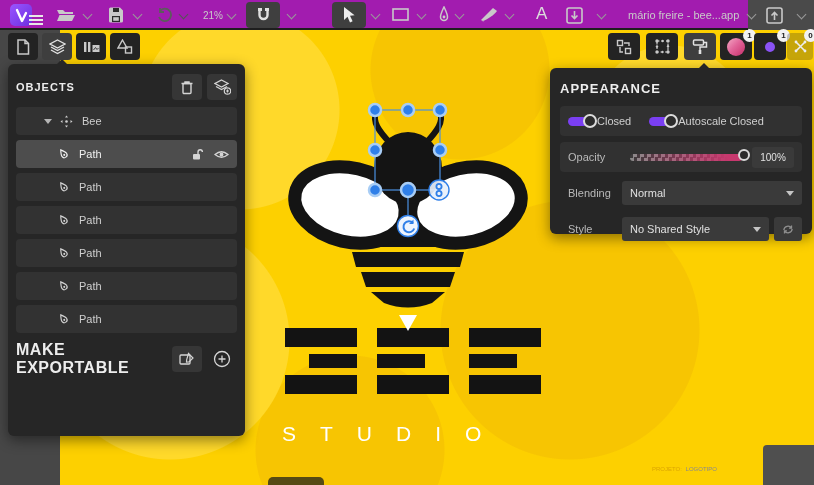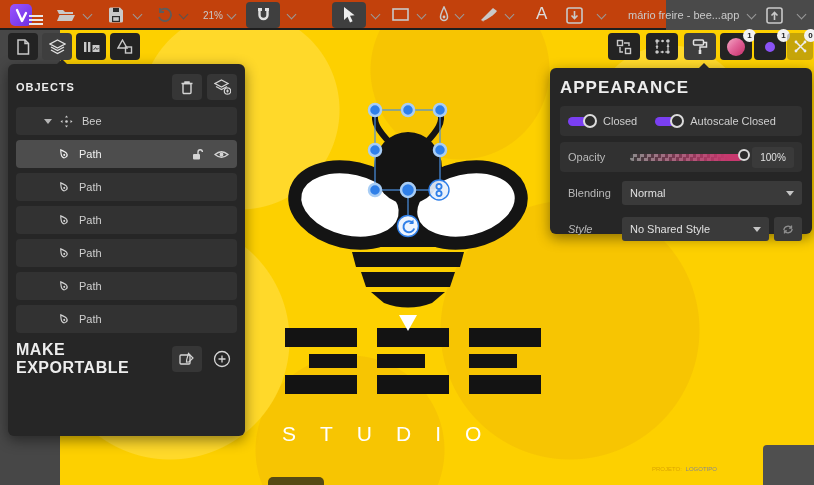--- a/index.html
+++ b/index.html
@@ -1,22 +1,22 @@
 <!DOCTYPE html>
 <html><head>
 <meta charset="utf-8">
 <style>
   * { margin:0; padding:0; box-sizing:border-box; }
   html,body { width:814px; height:485px; overflow:hidden; background:#4a4a4a;
     font-family:"Liberation Sans", sans-serif; }
   #stage { position:relative; width:814px; height:485px; }
 
   
-  #toolbar { position:absolute; left:0; top:0; width:666px; height:30px;
-    background:#c2410c; border-bottom:2px solid #1e1e1e; z-index:50; }
+  #toolbar { position:absolute; left:0; top:0; width:748px; height:30px;
+    background:#a21caf; border-bottom:2px solid #1e1e1e; z-index:50; }
   .tbi { position:absolute; display:flex; align-items:center; justify-content:center; }
   .chv { width:7px; height:7px; border-right:1.6px solid #9a9a9a; border-bottom:1.6px solid #9a9a9a;
     transform:rotate(45deg); display:inline-block; }
   .chv.dim { border-color:#555; }
   .toolbtn { background:#3f3f3f; border-radius:4px; }
   #logo { left:10px; top:4px; width:22px; height:22px; border-radius:5px;
     background:linear-gradient(135deg,#9a55ff,#6d2fe0); }
   #hamburger { left:29px; top:13px; width:14px; }
   #hamburger div { height:2px; background:#e8e8e8; margin:2px 0; }
   .tb-text { color:#c9c9c9; font-size:10px; }
@@ -91,29 +91,29 @@
   .obj-foot { display:flex; align-items:center; margin-top:8px; }
   .obj-foot span { flex:1; color:#ededed; font-size:16px; font-weight:bold; letter-spacing:0.5px; }
 
   
   #appearance { position:absolute; left:550px; top:38px; width:262px; height:166px;
     background:#262626; border-radius:6px; z-index:20; padding:8px 10px;
     box-shadow:0 4px 14px rgba(0,0,0,0.45); }
   #appearance::before { content:""; position:absolute; top:-5px; left:148px;
     border-left:6px solid transparent; border-right:6px solid transparent;
     border-bottom:6px solid #262626; }
-  .ap-title { color:#ededed; font-size:17px; font-weight:bold; letter-spacing:1px;
+  .ap-title { color:#ededed; font-size:13px; font-weight:bold; letter-spacing:1px;
     height:24px; display:flex; align-items:center; }
   .ap-row { height:30px; background:#313131; border-radius:4px; margin-top:6px;
     display:flex; align-items:center; padding:0 8px; color:#b9b9b9; font-size:11px; }
   .toggle { display:flex; align-items:center; }
   .pill { width:20px; height:9px; border-radius:5px; background:#7a3ff2; }
   .knob { width:14px; height:14px; border-radius:50%; background:#2c2c2c;
     border:2.5px solid #dcdcdc; margin-left:-5px; }
-  .tog-label { margin-left:6px; color:#cfcfcf; }
+  .tog-label { margin-left:0; color:#cfcfcf; }
   .ap-label { width:62px; }
   .op-track { position:relative; width:112px; height:7px; border-radius:3px;
     background-image:
       linear-gradient(to right, rgba(199,56,110,0), #c7386e 88%),
       conic-gradient(#8a8a8a 0 25%, #3a3a3a 0 50%, #8a8a8a 0 75%, #3a3a3a 0);
     background-size:100% 100%, 7px 7px; }
   .op-knob { position:absolute; right:-8px; top:-5px; width:12px; height:12px; border-radius:50%;
     background:#2b2b2b; border:2.5px solid #d8d8d8; }
   .valbox { margin-left:auto; width:42px; height:21px; background:#3a3a3a; border-radius:3px;
     color:#e0e0e0; font-size:10px; display:flex; align-items:center; justify-content:center; }
@@ -542,21 +542,21 @@
 
       <div class="ap-row" style="background:none; padding:0;">
         <span class="ap-label" style="padding-left:8px;">Blending</span>
         <span class="dropdown" style="flex:1;">
           <span>Normal</span>
           <span class="dd-caret"></span>
         </span>
       </div>
 
       <div class="ap-row" style="background:none; padding:0;">
-        <span class="ap-label" style="padding-left:8px;font-style:italic;">Style</span>
+        <span class="ap-label" style="padding-left:8px;">Style</span>
         <span class="dropdown" style="flex:1;">
           <span>No Shared Style</span>
           <span class="dd-caret"></span>
         </span>
         <span class="dropdown" style="width:28px; margin-left:5px; justify-content:center;">
           <svg width="13" height="13" viewBox="0 0 13 13">
               <path d="M2 7 a4.5 4.5 0 0 1 8.3 -2 M11 6 a4.5 4.5 0 0 1 -8.3 2" fill="none" stroke="#8f8f8f" stroke-width="1.4"></path>
               <path d="M10.3 2.2 V5 H7.6" fill="none" stroke="#8f8f8f" stroke-width="1.4"></path>
               <path d="M2.7 10.8 V8 H5.4" fill="none" stroke="#8f8f8f" stroke-width="1.4"></path>
             </svg>

